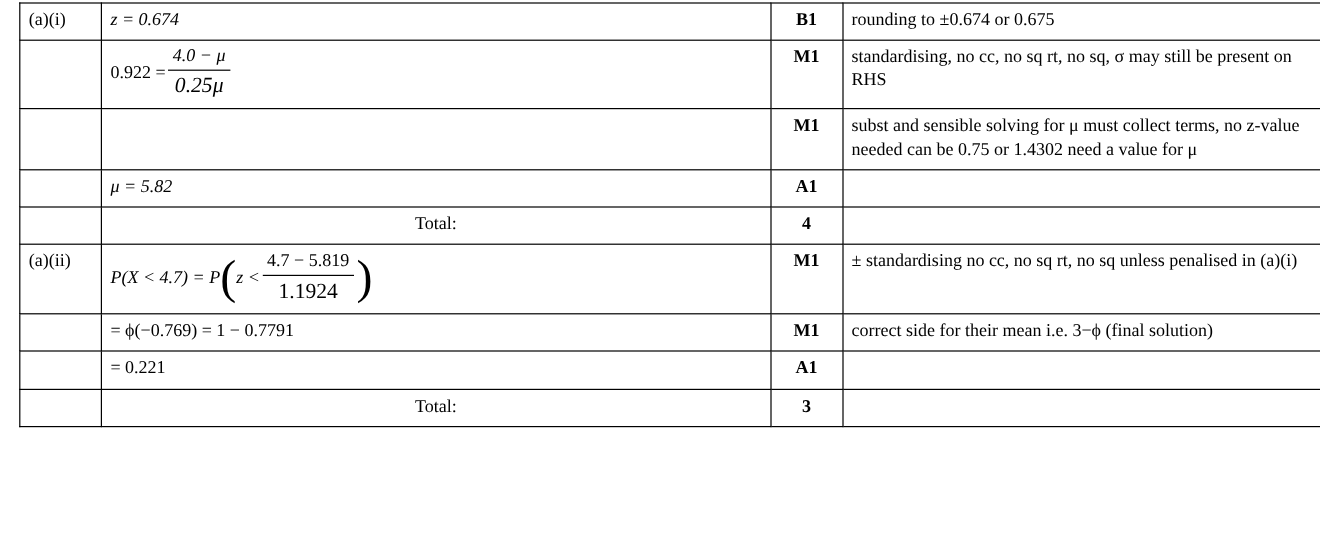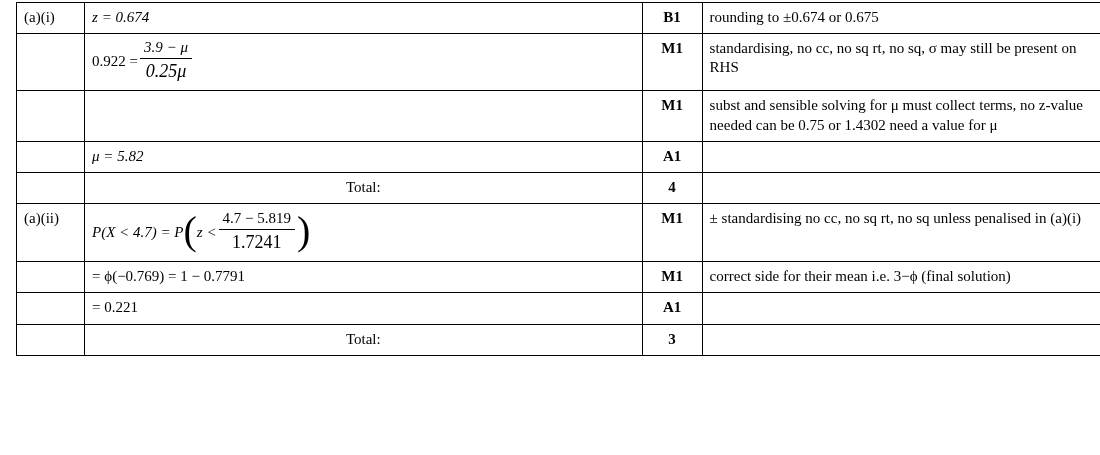--- a/index.html
+++ b/index.html
@@ -137,21 +137,21 @@
         <td class="mark">B1</td>
         <td class="note">rounding to ±0.674 or 0.675</td>
       </tr>
 
       <tr>
         <td class="part"></td>
         <td class="work">
           <div class="eqline">
             <span class="inline-mid">0.922 =</span>
             <span class="frac">
-              <span class="num it">3.9 − μ</span>
+              <span class="num it">4.0 − μ</span>
               <span class="den it">0.25μ</span>
             </span>
           </div>
         </td>
         <td class="mark">M1</td>
         <td class="note">standardising, no cc, no sq rt, no sq,  σ  may still be present on RHS</td>
       </tr>
 
       <tr>
         <td class="part"></td>
@@ -178,21 +178,21 @@
 
       <tr>
         <td class="part">(a)(ii)</td>
         <td class="work">
           <div class="eqline row-tall">
             <span class="inline-mid it">P(X &lt; 4.7) = P</span>
             <span class="bigparen">(</span>
             <span class="inline-mid it">z &lt;</span>
             <span class="frac">
               <span class="num">4.7 − 5.819</span>
-              <span class="den">1.7241</span>
+              <span class="den">1.1924</span>
             </span>
             <span class="bigparen">)</span>
           </div>
         </td>
         <td class="mark">M1</td>
         <td class="note">± standardising no cc, no sq rt, no sq unless penalised in (a)(i)</td>
       </tr>
 
       <tr>
         <td class="part"></td>

